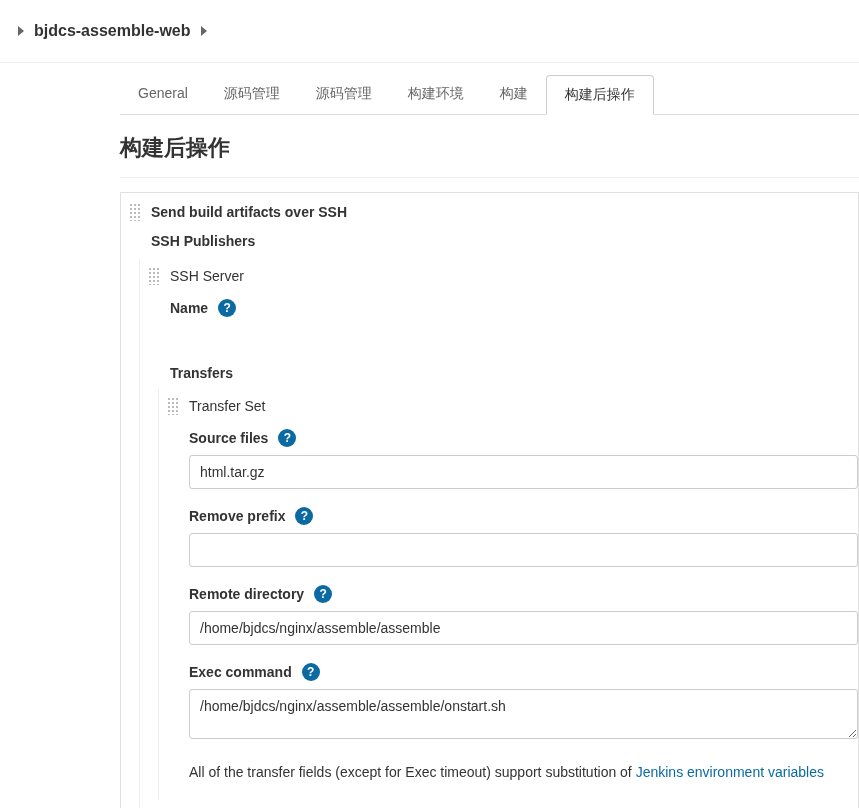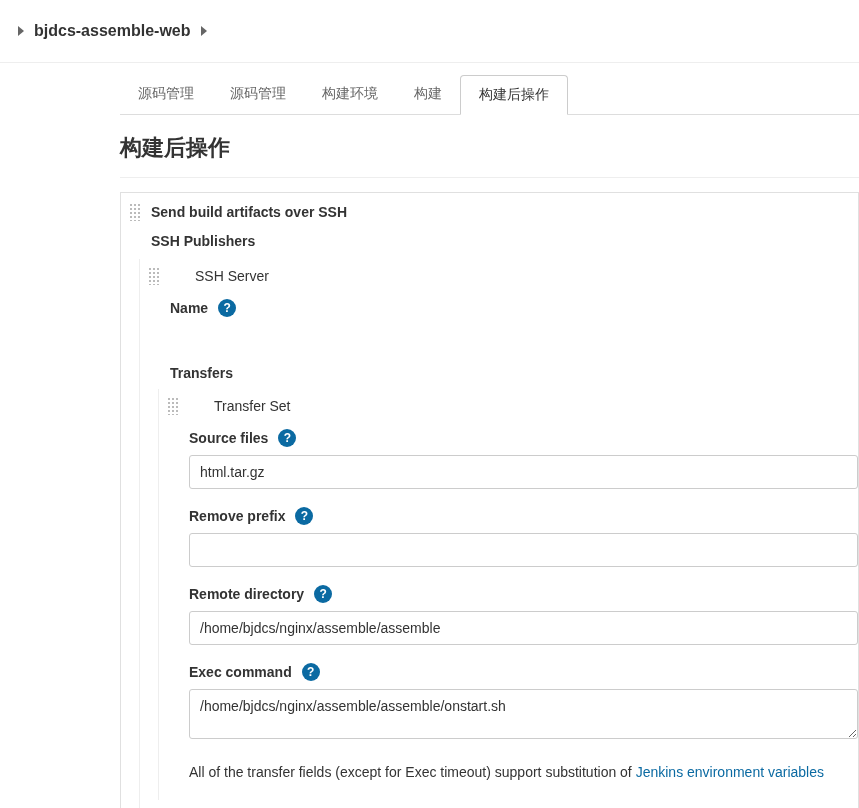--- a/index.html
+++ b/index.html
@@ -10,21 +10,21 @@
 .tabs { display: flex; border-bottom: 1px solid #ddd; padding-top: 12px; }
 .tab { padding: 10px 18px; color: #666; cursor: pointer; font-size: 14px; }
 .tab.active { border: 1px solid #ccc; border-bottom: 1px solid #fff; border-radius: 4px 4px 0 0; margin-bottom: -1px; color: #333; background: #fff; }
 .section-title { font-size: 22px; font-weight: bold; padding: 18px 0 14px 0; border-bottom: 1px solid #eee; }
 .config-block { border: 1px solid #e0e0e0; margin-top: 14px; padding: 0; }
 .block-header { display: flex; align-items: center; padding: 10px 8px 6px 8px; }
 .drag-handle { width: 12px; height: 18px; background-image: radial-gradient(circle, #bbb 1px, transparent 1.2px); background-size: 4px 4px; margin-right: 10px; flex-shrink: 0; }
 .block-title { font-weight: bold; font-size: 14px; }
 .sub-label { font-weight: bold; padding: 6px 9px 10px 30px; font-size: 14px; }
 .nested { margin-left: 18px; border-left: 1px solid #eee; padding-bottom: 10px; }
-.nested-header { display: flex; align-items: center; padding: 8px 8px 4px 8px; gap: 25px; }
+.nested-header { display: flex; align-items: center; padding: 8px 8px 4px 8px; }
 .nested-title { font-size: 14px; color: #333; }
 .field-label { display: flex; align-items: center; padding: 10px 12px 8px 30px; font-size: 14px; color: #333; }
 .field-label.bold { font-weight: bold; }
 .help-icon { display: inline-flex; align-items: center; justify-content: center; width: 18px; height: 18px; border-radius: 50%; background: #0b6aa2; color: #fff; font-size: 12px; font-weight: bold; margin-left: 10px; cursor: pointer; }
 .input-wrap { padding: 0 0 8px 30px; }
 input[type=text], textarea { width: 100%; padding: 8px 10px; border: 1px solid #ccc; border-radius: 3px; font-size: 14px; font-family: inherit; color: #333; }
 textarea { resize: both; min-height: 36px; }
 .footnote { padding: 14px 0 10px 30px; font-size: 14px; color: #333; }
 .footnote a { color: #0b6aa2; text-decoration: none; }
 .spacer { height: 30px; }
@@ -33,20 +33,21 @@
 <body>
 
 <div class="breadcrumb">
   <span class="chev"></span>
   <span>bjdcs-assemble-web</span>
   <span class="chev"></span>
 </div>
 
 <div class="content">
   <div class="tabs">
+    <div class="tab">General</div>
     <div class="tab">源码管理</div>
     <div class="tab">源码管理</div>
     <div class="tab">构建环境</div>
     <div class="tab">构建</div>
     <div class="tab active">构建后操作</div>
   </div>
 
   <div class="section-title">构建后操作</div>
 
   <div class="config-block">

